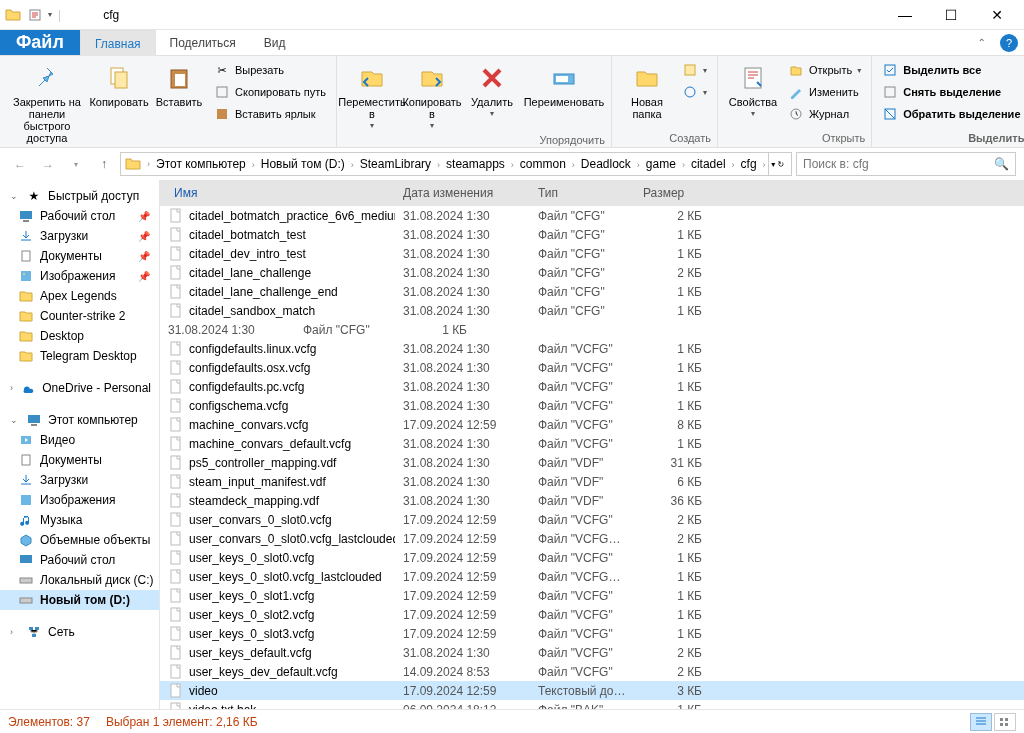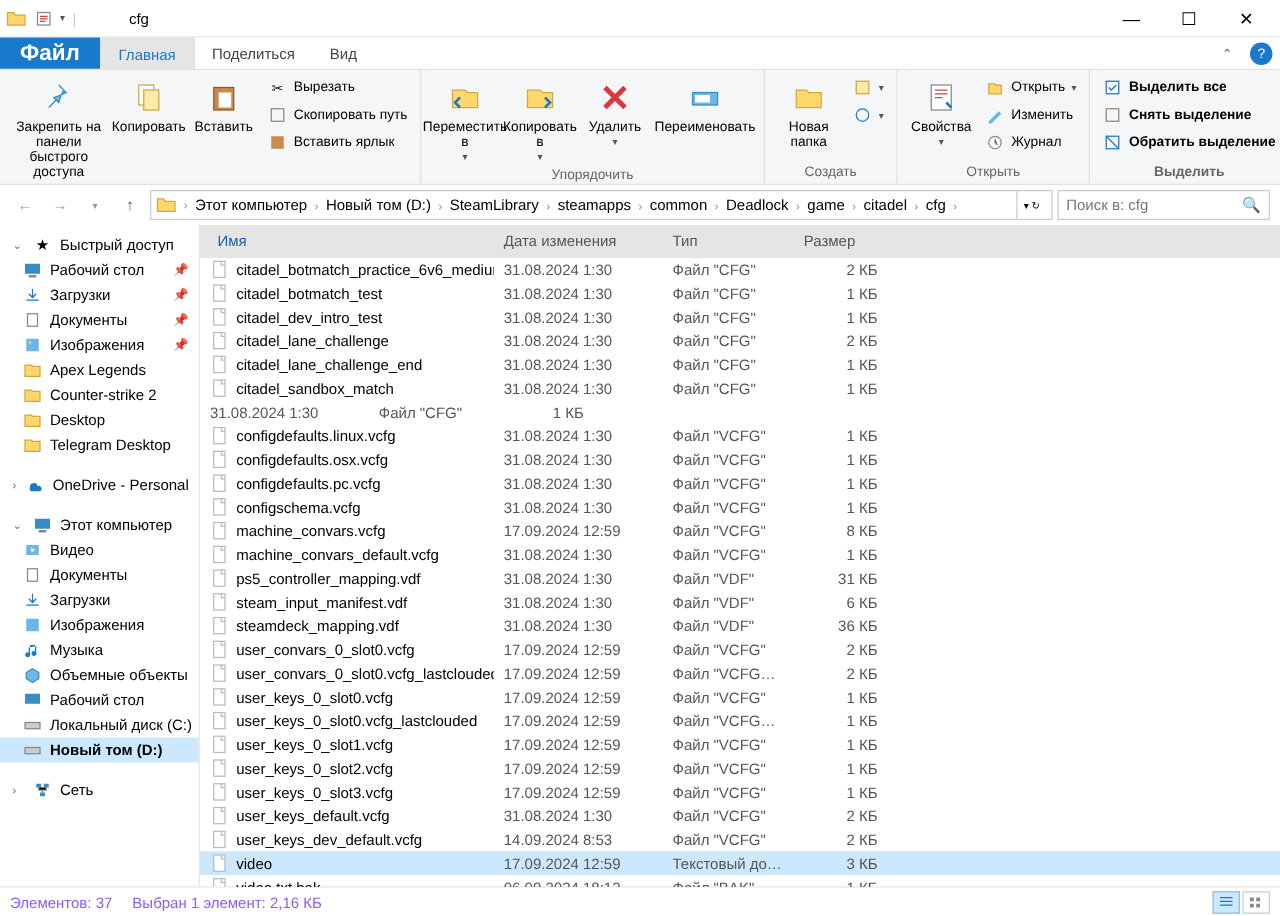--- a/index.html
+++ b/index.html
@@ -18,39 +18,39 @@
 .ribbon-tabs .file-tab { background: #1979ca; color: #fff; padding: 0 16px; display: flex; align-items: center; font-size: 18px; font-weight: bold; }
 .ribbon-tabs .tab { padding: 0 14px; display: flex; align-items: center; font-size: 12px; color: #444; }
 .ribbon-tabs .tab.active { background: #e5e5e5; color: #1979ca; border-top: 1px solid #e1e1e1; border-left: 1px solid #e1e1e1; border-right: 1px solid #e1e1e1; margin-bottom: -1px; }
 .ribbon-tabs .expand { margin-left: auto; padding: 0 8px; display: flex; align-items: center; }
 .ribbon-tabs .help-icon { width: 18px; height: 18px; background: #1979ca; border-radius: 50%; color: #fff; display: flex; align-items: center; justify-content: center; font-size: 11px; margin: 4px 6px; }
 
 
 .ribbon { height: 92px; background: #f5f6f7; display: flex; border-bottom: 1px solid #e1e1e1; }
 .ribbon-group { border-right: 1px solid #e1e1e1; padding: 4px 6px 2px; display: flex; flex-direction: column; }
 .ribbon-group-body { flex: 1; display: flex; gap: 2px; align-items: flex-start; }
-.ribbon-group-label { font-size: 11px; color: #666; text-align: center; padding: 1px 0; }
+.ribbon-group-label { font-size: 11px; color: #666; text-align: right; padding: 1px 0; }
 .ribbon-btn-lg { width: 58px; display: flex; flex-direction: column; align-items: center; gap: 2px; padding: 2px; font-size: 11px; text-align: center; line-height: 1.1; }
 .ribbon-btn-lg .ico { width: 32px; height: 32px; display:flex; align-items:center; justify-content:center; }
 .ribbon-btn-lg.wide { width: 82px; }
 .ribbon-col { display: flex; flex-direction: column; gap: 2px; }
 .ribbon-btn-sm { display: flex; align-items: center; gap: 5px; padding: 2px 4px; font-size: 11px; white-space: nowrap; }
 .ribbon-btn-sm .ico { width: 16px; height: 16px; display:flex;align-items:center;justify-content:center; }
 .dd-arrow { font-size: 8px; color: #555; }
 
 
 .navbar { height: 32px; background: #fff; display: flex; align-items: center; padding: 2px 8px; gap: 4px; }
 .nav-btn { width: 24px; height: 24px; display: flex; align-items: center; justify-content: center; color: #999; }
 .nav-btn.active { color: #555; }
 .breadcrumb { flex: 1; height: 24px; border: 1px solid #ccc; display: flex; align-items: center; padding: 0 4px; font-size: 12px; overflow: hidden; }
 .breadcrumb .folder-ico { width:16px; height:16px; margin-right:4px; }
 .breadcrumb .crumb { padding: 0 4px; white-space: nowrap; }
 .breadcrumb .sep { color: #888; font-size: 9px; padding: 0 2px; }
 .refresh-btn { width: 24px; border-left: 1px solid #ccc; height: 100%; display:flex;align-items:center;justify-content:center; margin-left:auto; }
-.searchbox { width: 170px; height: 24px; border: 1px solid #ccc; display: flex; align-items: center; padding: 0 6px; font-size: 12px; color: #777; }
+.searchbox { width: 220px; height: 24px; border: 1px solid #ccc; display: flex; align-items: center; padding: 0 6px; font-size: 12px; color: #777; }
 .searchbox .search-ico { margin-left: auto; color: #666; }
 
 
 .main { flex: 1; display: flex; overflow: hidden; }
 .sidebar { width: 160px; background: #fff; border-right: 1px solid #e5e5e5; padding: 6px 0; overflow-y: auto; }
 .side-item { display: flex; align-items: center; gap: 6px; padding: 2px 8px 2px 18px; font-size: 12px; height: 20px; white-space: nowrap; }
 .side-item.top { padding-left: 10px; font-weight: normal; }
 .side-item.selected { background: #cce8ff; }
 .side-item .chev { width: 10px; font-size: 9px; color: #666; }
 .side-item .ico { width: 16px; height: 16px; display:flex;align-items:center;justify-content:center; flex-shrink:0; }
@@ -63,21 +63,21 @@
 .fl-row { display: flex; height: 19px; align-items: center; font-size: 12px; }
 .fl-row.selected { background: #cce8ff; }
 .fl-row .col { padding: 0 8px; overflow: hidden; text-overflow: ellipsis; white-space: nowrap; }
 .col-name { width: 235px; display: flex; align-items: center; gap: 5px; }
 .col-name .file-ico { width: 16px; height: 16px; flex-shrink: 0; }
 .col-date { width: 135px; color: #555; }
 .col-type { width: 105px; color: #555; }
 .col-size { width: 75px; text-align: right; color: #555; }
 
 
-.statusbar { height: 24px; border-top: 1px solid #e5e5e5; display: flex; align-items: center; padding: 0 8px; font-size: 12px; color: #8b5cf6; gap: 16px; }
+.statusbar { height: 24px; border-top: 1px solid #e5e5e5; display: flex; align-items: center; padding: 0 8px; font-size: 12px; color: #c2410c; gap: 16px; }
 .statusbar .view-toggles { margin-left: auto; display: flex; gap: 2px; }
 .statusbar .vt { width: 22px; height: 18px; border: 1px solid #ccc; display:flex;align-items:center;justify-content:center; }
 .statusbar .vt.active { background: #cce8ff; border-color: #99bbdd; }
 
 
 svg { display: block; }
 </style>
 </head>
 <body>
 

